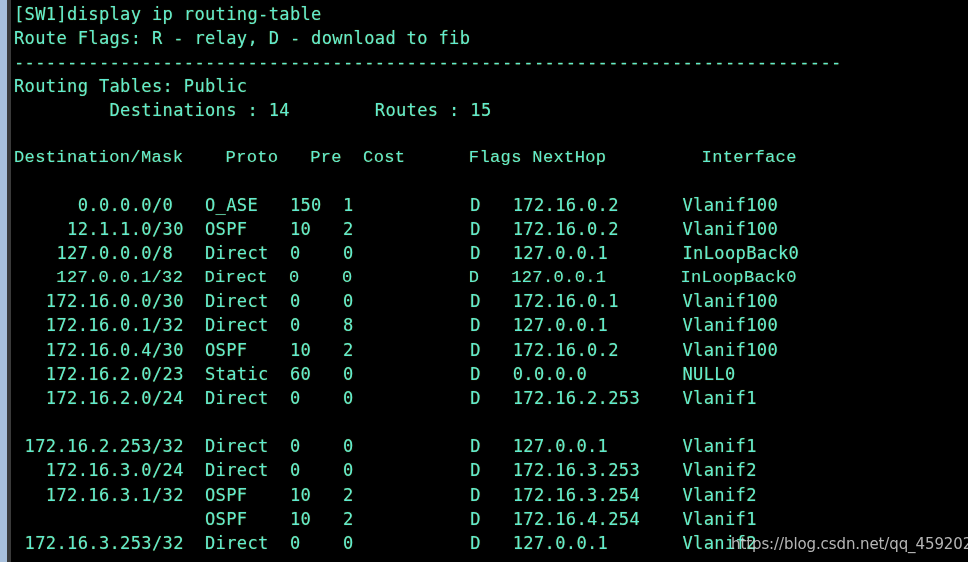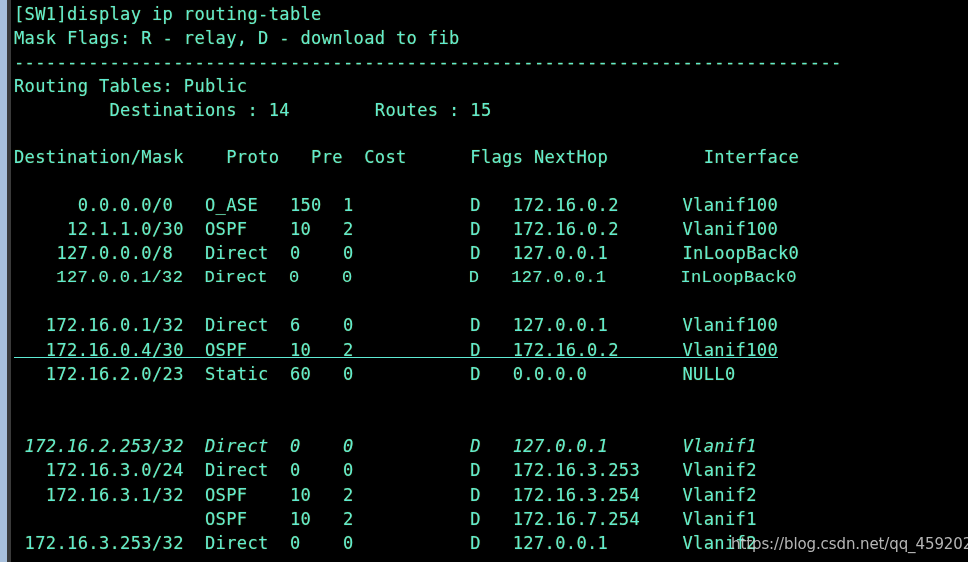--- a/index.html
+++ b/index.html
@@ -94,40 +94,42 @@
 <div id="terminal-window">
 
   <div id="window-left-border"></div>
   <div id="window-left-rule"></div>
   <div id="window-left-inner"></div>
 
   <div id="console-screen">
 
     <div class="console-line" style="top:5px;">[SW1]display ip routing-table</div>
 
-    <div class="console-line" style="top:29px;">Mask Flags: R - relay, D - download to fib</div>
+    <div class="console-line" style="top:29px;">Route Flags: R - relay, D - download to fib</div>
 
     <div class="console-line" style="top:53px;">------------------------------------------------------------------------------</div>
 
     <div class="console-line" style="top:77px;">Routing Tables: Public</div>
 
     <div class="console-line" style="top:101px;">         Destinations : 14        Routes : 15</div>
 
-    <div class="console-line" style="top:148px;">Destination/Mask    Proto   Pre  Cost      Flags NextHop         Interface</div>
+    <div class="console-line" style="top:148px;font-family:Liberation Mono, monospace;">Destination/Mask    Proto   Pre  Cost      Flags NextHop         Interface</div>
 
     <div class="console-line" style="top:196px;">      0.0.0.0/0   O_ASE   150  1           D   172.16.0.2      Vlanif100</div>
     <div class="console-line" style="top:220px;text-align:right;">     12.1.1.0/30  OSPF    10   2           D   172.16.0.2      Vlanif100</div>
     <div class="console-line" style="top:244px;">    127.0.0.0/8   Direct  0    0           D   127.0.0.1       InLoopBack0</div>
     <div class="console-line" style="top:268px;font-family:Liberation Mono, monospace;">    127.0.0.1/32  Direct  0    0           D   127.0.0.1       InLoopBack0</div>
-    <div class="console-line" style="top:316px;">   172.16.0.1/32  Direct  6    0           D   127.0.0.1       Vlanif100</div>
-    <div class="console-line" style="top:341px;text-decoration:underline;">   172.16.0.4/30  OSPF    10   2           D   172.16.0.2      Vlanif100</div>
+    <div class="console-line" style="top:292px;">   172.16.0.0/30  Direct  0    0           D   172.16.0.1      Vlanif100</div>
+    <div class="console-line" style="top:316px;">   172.16.0.1/32  Direct  0    8           D   127.0.0.1       Vlanif100</div>
+    <div class="console-line" style="top:341px;">   172.16.0.4/30  OSPF    10   2           D   172.16.0.2      Vlanif100</div>
     <div class="console-line" style="top:365px;">   172.16.2.0/23  Static  60   0           D   0.0.0.0         NULL0</div>
-    <div class="console-line" style="top:437px;font-style:italic;"> 172.16.2.253/32  Direct  0    0           D   127.0.0.1       Vlanif1</div>
+    <div class="console-line" style="top:389px;">   172.16.2.0/24  Direct  0    0           D   172.16.2.253    Vlanif1</div>
+    <div class="console-line" style="top:437px;"> 172.16.2.253/32  Direct  0    0           D   127.0.0.1       Vlanif1</div>
     <div class="console-line" style="top:461px;">   172.16.3.0/24  Direct  0    0           D   172.16.3.253    Vlanif2</div>
     <div class="console-line" style="top:486px;text-align:right;">   172.16.3.1/32  OSPF    10   2           D   172.16.3.254    Vlanif2</div>
-    <div class="console-line" style="top:510px;">                  OSPF    10   2           D   172.16.7.254    Vlanif1</div>
+    <div class="console-line" style="top:510px;">                  OSPF    10   2           D   172.16.4.254    Vlanif1</div>
     <div class="console-line" style="top:534px;"> 172.16.3.253/32  Direct  0    0           D   127.0.0.1       Vlanif2</div>
 
   </div>
 
   <div id="watermark">https://blog.csdn.net/qq_45920294</div>
 
 </div>
 
 </body></html>

